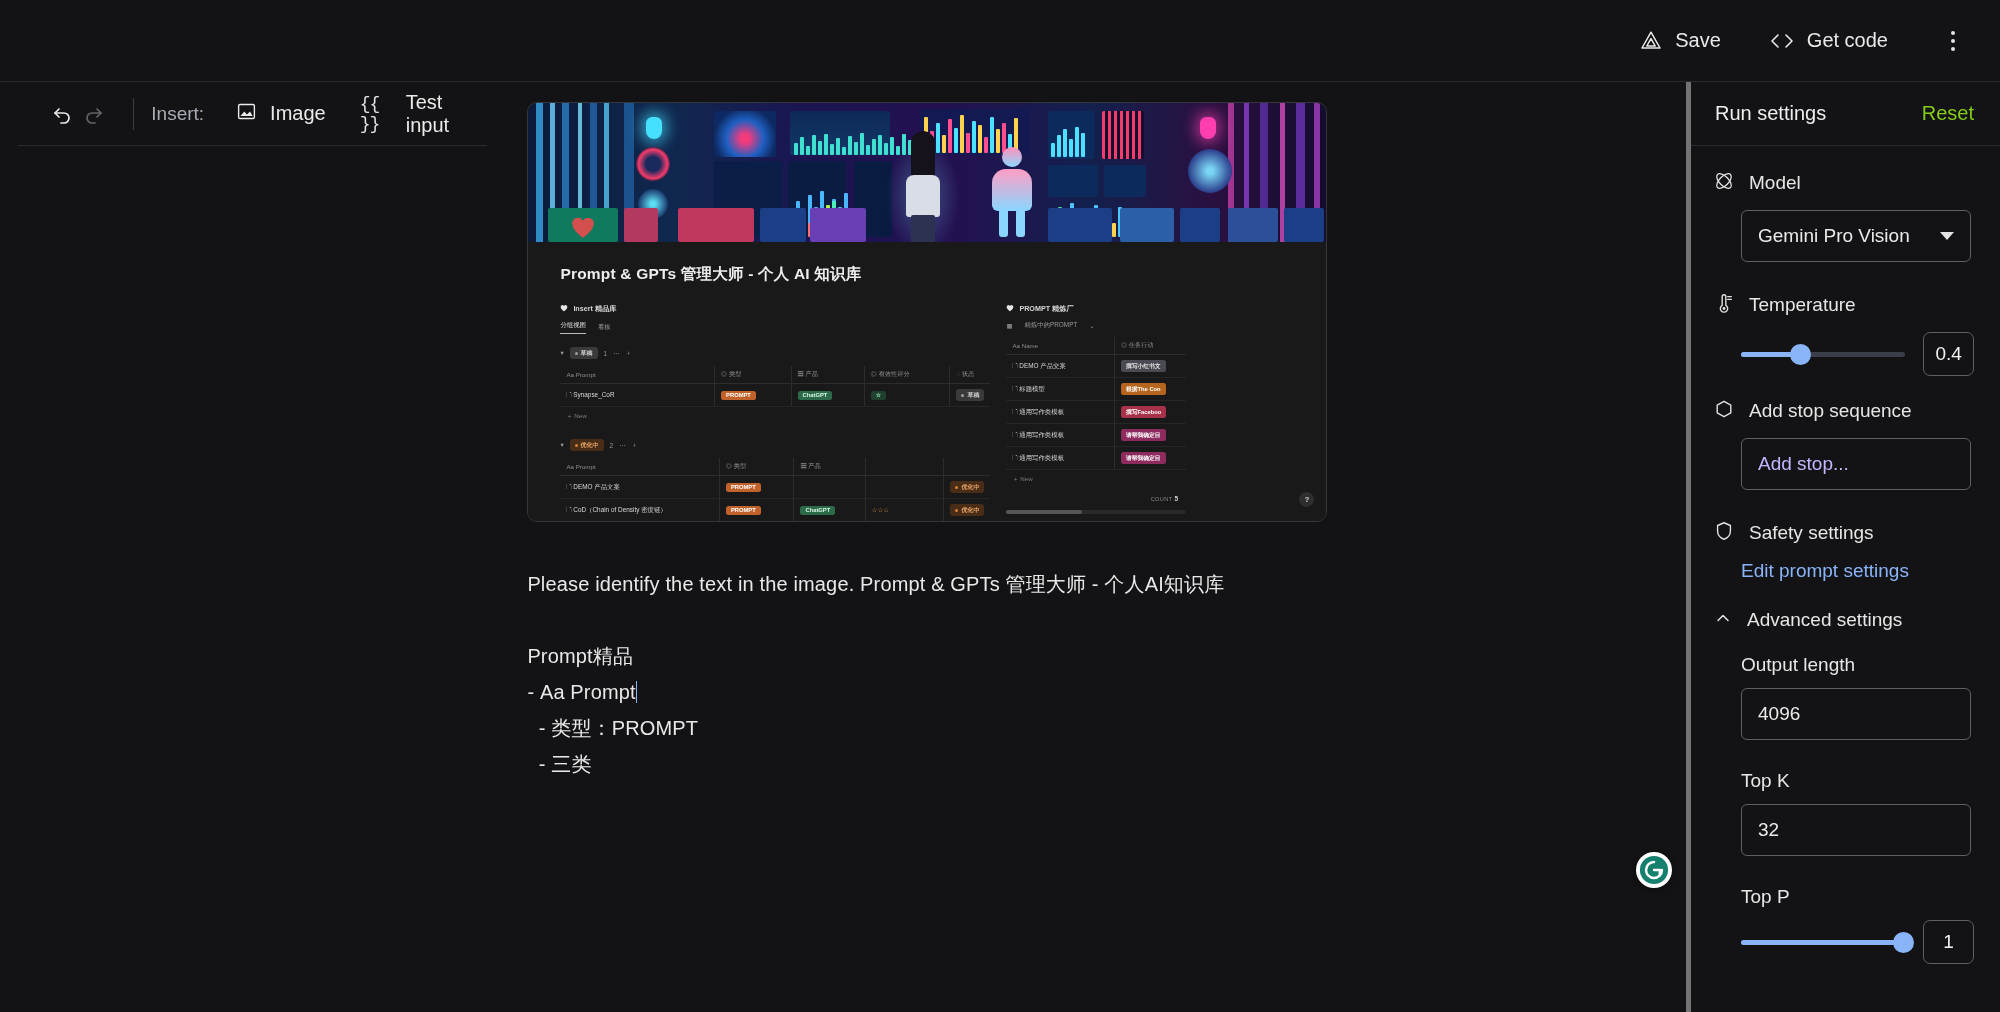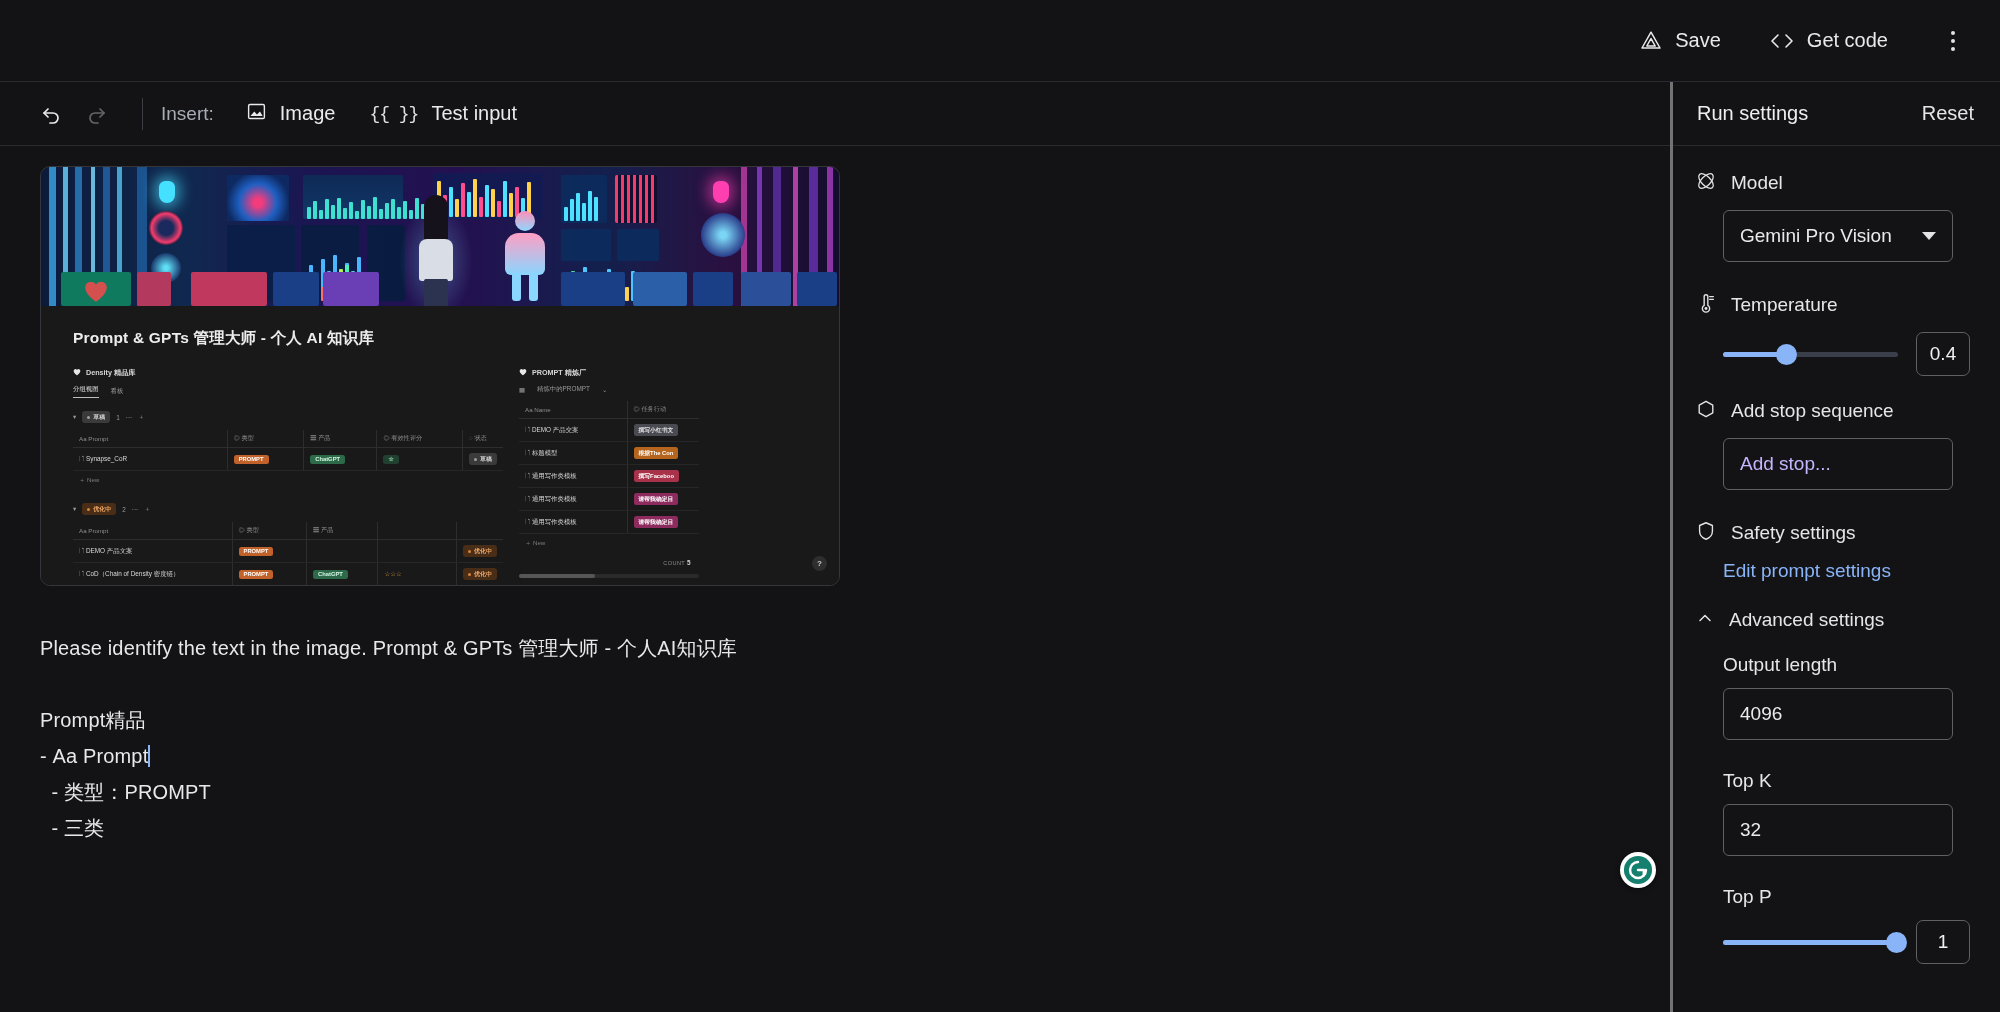--- a/index.html
+++ b/index.html
@@ -31,22 +31,22 @@
     padding: 6px 4px; border-radius: 6px; background: none; border: none;
     font-family: "Liberation Sans", sans-serif;
   }
   .top-btn svg { display: block; }
   .kebab { width: 34px; height: 34px; display: flex; flex-direction: column;
            align-items: center; justify-content: center; gap: 4px; cursor: pointer; margin-left: 4px; }
   .kebab i { width: 4px; height: 4px; border-radius: 50%; background: #e3e3e3; display: block; }
 
   
   .body { flex: 1 1 auto; display: flex; min-height: 0; }
-  .left-col { width: 1673px; flex: 0 0 1673px; display: flex; flex-direction: column;
-              border-right: 3px solid #737373; min-height: 0; position: relative; }
+  .left-col { width: 1673px; flex: 0 0 1673px; display: flex; flex-direction: row;
+              border-right: 5px solid #737373; min-height: 0; position: relative; margin-left: 18px; }
 
   
   .toolbar {
     height: 64px; flex: 0 0 64px; display: flex; align-items: center;
     padding-left: 28px; gap: 0; border-bottom: 1px solid #2a2b30;
   }
   .tb-icon { width: 46px; height: 46px; display: flex; align-items: center; justify-content: center;
              cursor: pointer; border-radius: 50%; }
   .tb-icon.disabled { opacity: .38; cursor: default; }
   .tb-divider { width: 1px; height: 32px; background: #3c3d42; margin: 0 18px 0 22px; }
@@ -124,21 +124,21 @@
   
   .grammarly { position: absolute; right: 14px; top: 770px; width: 36px; height: 36px; border-radius: 50%;
                background: #fff; display: flex; align-items: center; justify-content: center; cursor: pointer;
                box-shadow: 0 1px 5px rgba(0,0,0,.5); z-index: 20; }
 
   
   .rpanel { flex: 1 1 auto; display: flex; flex-direction: column; min-width: 0; background: #131316; }
   .rpanel-head { height: 64px; flex: 0 0 64px; display: flex; align-items: center;
                  padding: 0 26px 0 24px; border-bottom: 1px solid #2a2b30; }
   .rp-title { font-size: 20px; color: #eee; }
-  .rp-reset { margin-left: auto; font-size: 20px; color: #e5e5e5; cursor: pointer; }
+  .rp-reset { margin-left: auto; font-size: 20px; color: #84cc16; cursor: pointer; }
   .rpanel-body { flex: 1 1 auto; overflow: hidden; padding: 24px 26px 10px 22px; }
   .sec-row { display: flex; align-items: center; gap: 14px; margin-bottom: 14px; }
   .sec-label { font-size: 19px; color: #e6e6e6; }
   .field {
     width: 230px; height: 52px; margin: 0 0 30px 28px;
     border: 1px solid #5f6064; border-radius: 6px; background: transparent;
     display: flex; align-items: center; padding: 0 16px; font-size: 19px; color: #eaeaea;
   }
   .field .val { flex: 1 1 auto; }
   .field .ph { color: #c4b5fd; }
@@ -385,21 +385,21 @@
           <div class="shot-body">
             <div class="shot-title">Prompt &amp; GPTs 管理大师 - 个人 AI 知识库</div>
 
             <div class="col-left">
               <div class="db-head">
                 <span>
                   <svg width="8" height="8" viewBox="0 0 24 22" fill="#e6e6e6">
                       <path d="M12 21S2 14.5 2 7.8A5.4 5.4 0 0 1 12 5a5.4 5.4 0 0 1 10 2.8C22 14.5 12 21 12 21z"></path>
                     </svg>
                 </span>
-                <span>Density 精品库</span>
+                <span>Insert 精品库</span>
               </div>
               <div class="db-sub">
                 <span class="act">分组视图</span>
                 <span>看板</span>
               </div>
 
               <div class="grp">
                 <span>▾</span>
                 <span class="pill" style="background:#3a3a3a;color:#cfcfcf;">
                   <i class="dot" style="background:#9aa0a6;"></i>

